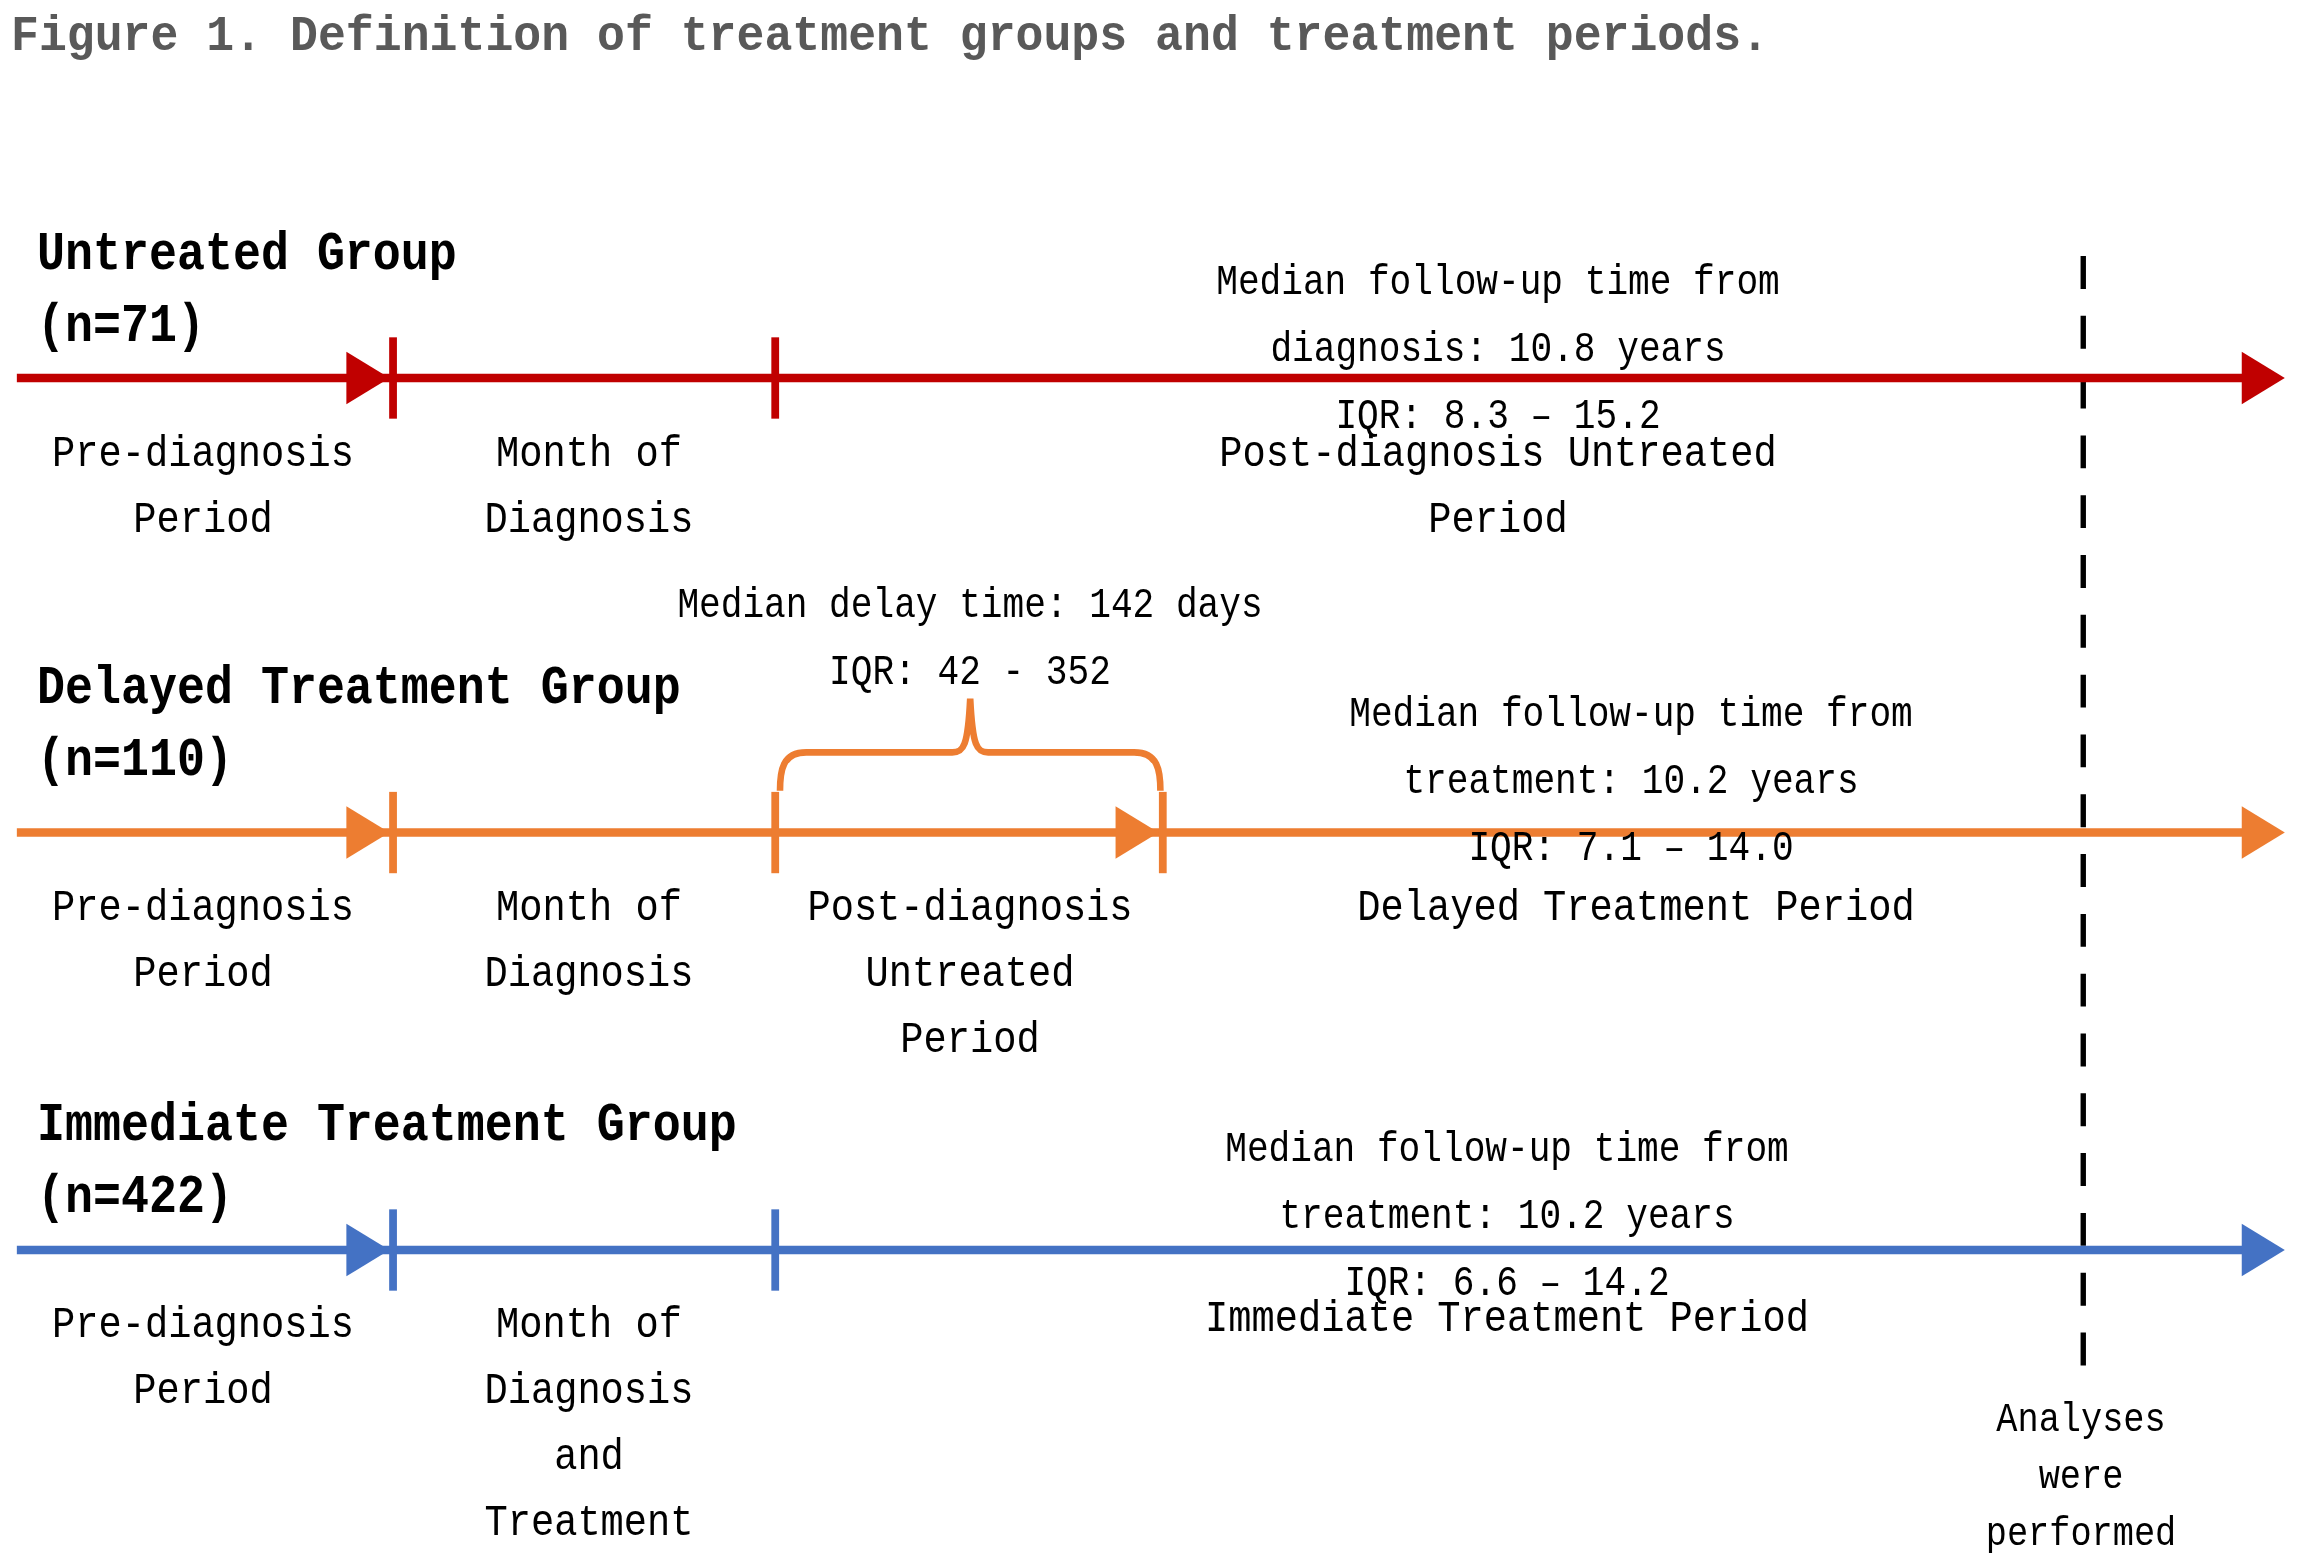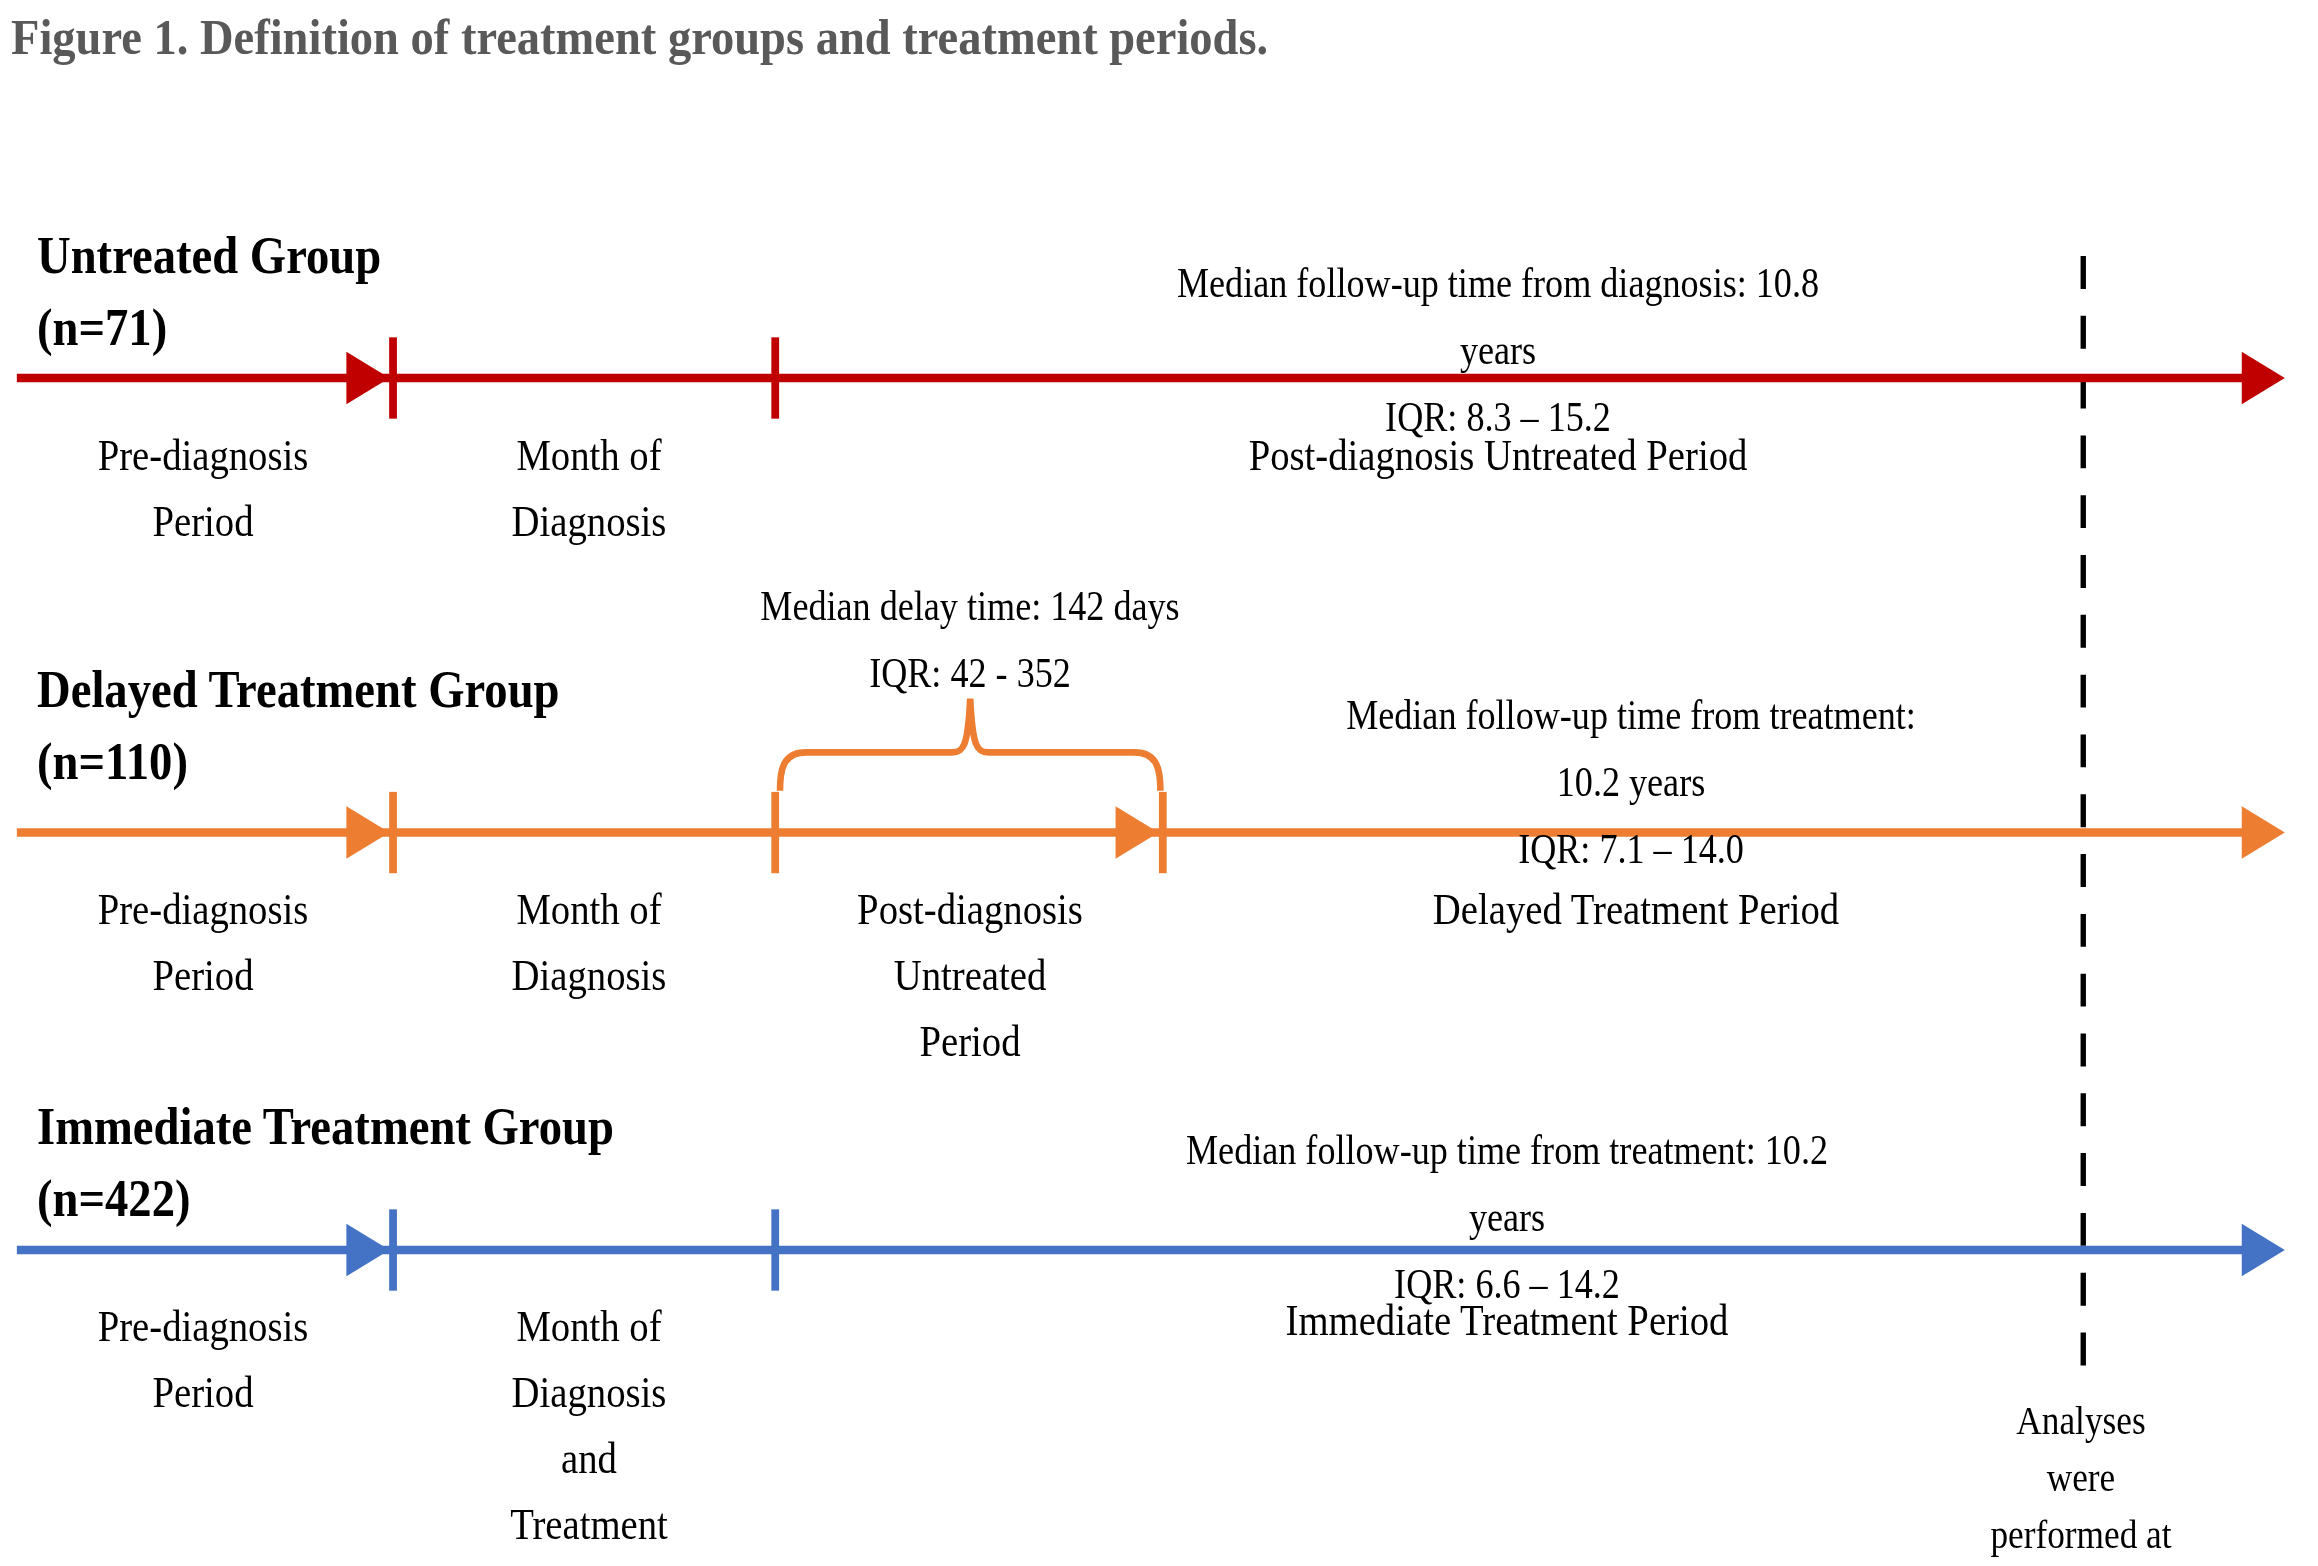--- a/index.html
+++ b/index.html
@@ -1,17 +1,17 @@
 <!DOCTYPE html>
 <html style="font-size:9.6px"><head>
 <meta charset="utf-8">
 <style>
   html,body{margin:0;padding:0;background:#ffffff;}
   #figure{position:relative;width:2319px;height:1567px;background:#ffffff;overflow:hidden;
-          font-family:Liberation Serif, serif;color:#000;}
+          font-family:Liberation Mono, monospace;color:#000;}
   .abs{position:absolute;}
   #diagram-svg{position:absolute;left:0;top:0;width:2319px;height:1567px;}
 
   .figure-title{left:10.8px;top:8.4px;font-size:50px;font-weight:bold;color:#595959;
                 white-space:nowrap;transform:scaleX(.93);transform-origin:left top;}
 
   .group-name{left:37px;font-size:53px;font-weight:bold;line-height:72px;white-space:pre-line;
               transform:scaleX(.88);transform-origin:left top;}
   .g1{top:219px;} .g2{top:653px;} .g3{top:1090px;}
 

